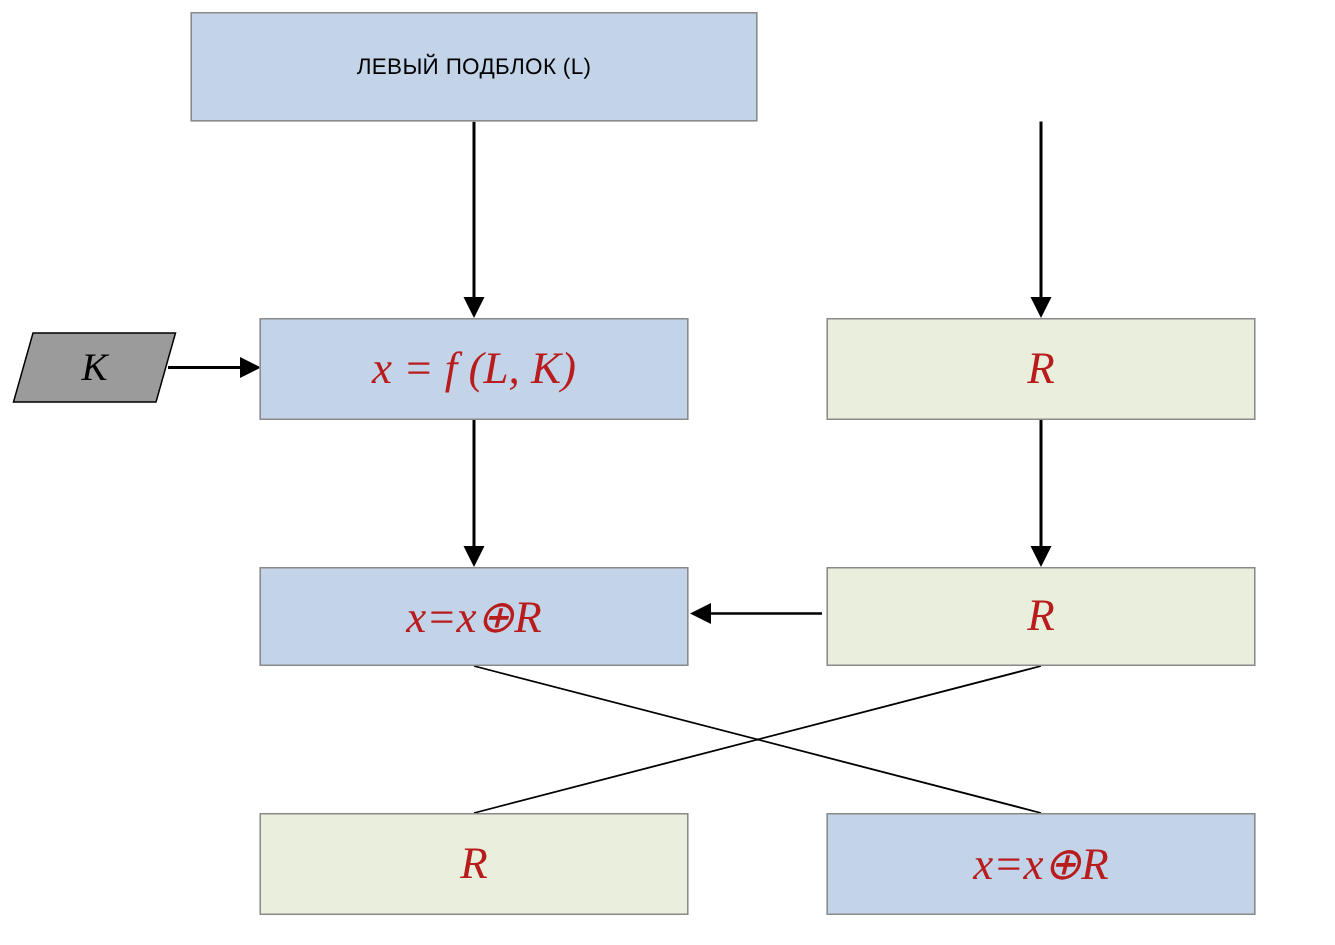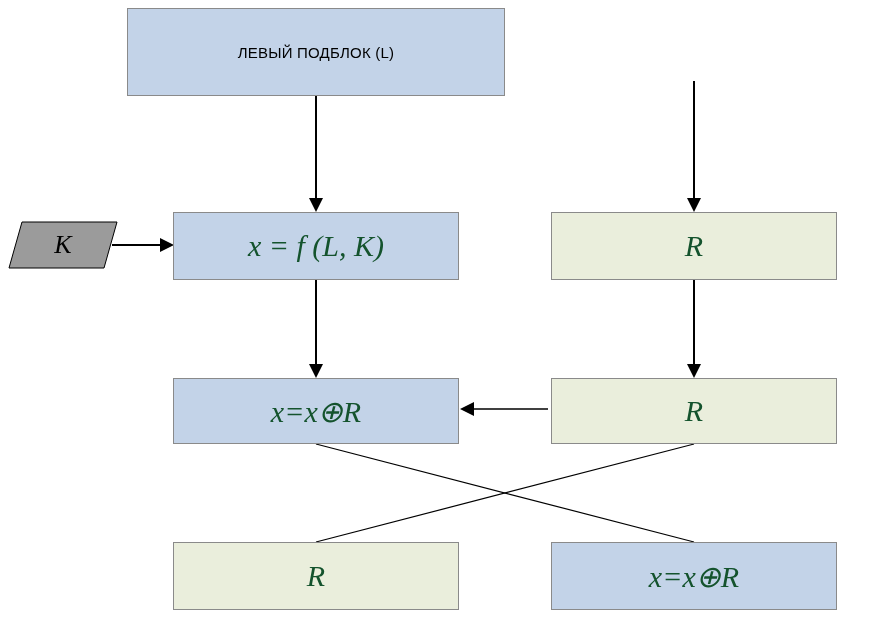--- a/index.html
+++ b/index.html
@@ -35,21 +35,21 @@
   .hdr-label {
     font-family: "Liberation Sans", sans-serif;
     font-size: 15px;
     color: #000000;
     letter-spacing: 0.2px;
   }
   .math {
     font-family: "Liberation Serif", serif;
     font-style: italic;
     font-size: 30px;
-    color: #14532d;
+    color: #b91c1c;
     white-space: nowrap;
   }
   .key-shape {
     position: absolute;
     width: 110px;
     height: 48px;
   }
   .key-label {
     position: absolute;
     left: 0;
@@ -112,21 +112,21 @@
 
     <g>
       <line x1="548" y1="409" x2="474" y2="409" stroke="#000" stroke-width="1.6"></line>
       <path d="M474,402 L474,416 L460,409 z" fill="#000"></path>
     </g>
 
     <line x1="316" y1="444" x2="694" y2="542" stroke="#000" stroke-width="1.2"></line>
     <line x1="694" y1="444" x2="316" y2="542" stroke="#000" stroke-width="1.2"></line>
   </svg>
 
-  <div class="box blue" style="left:127px; top:8px; width:378px; height:88px;">
+  <div class="box blue" style="left:127px; top:8px; width:378px; height:73px;">
     <span class="hdr-label">ЛЕВЫЙ ПОДБЛОК (L)</span>
   </div>
 
 
   <div class="key-shape" style="left:8px; top:221px;">
     <svg width="110" height="48" viewBox="0 0 110 48">
       <polygon points="14,1 109,1 96,47 1,47" fill="#9b9b9b" stroke="#000000" stroke-width="1"></polygon>
     </svg>
     <span class="key-label">K</span>
   </div>

